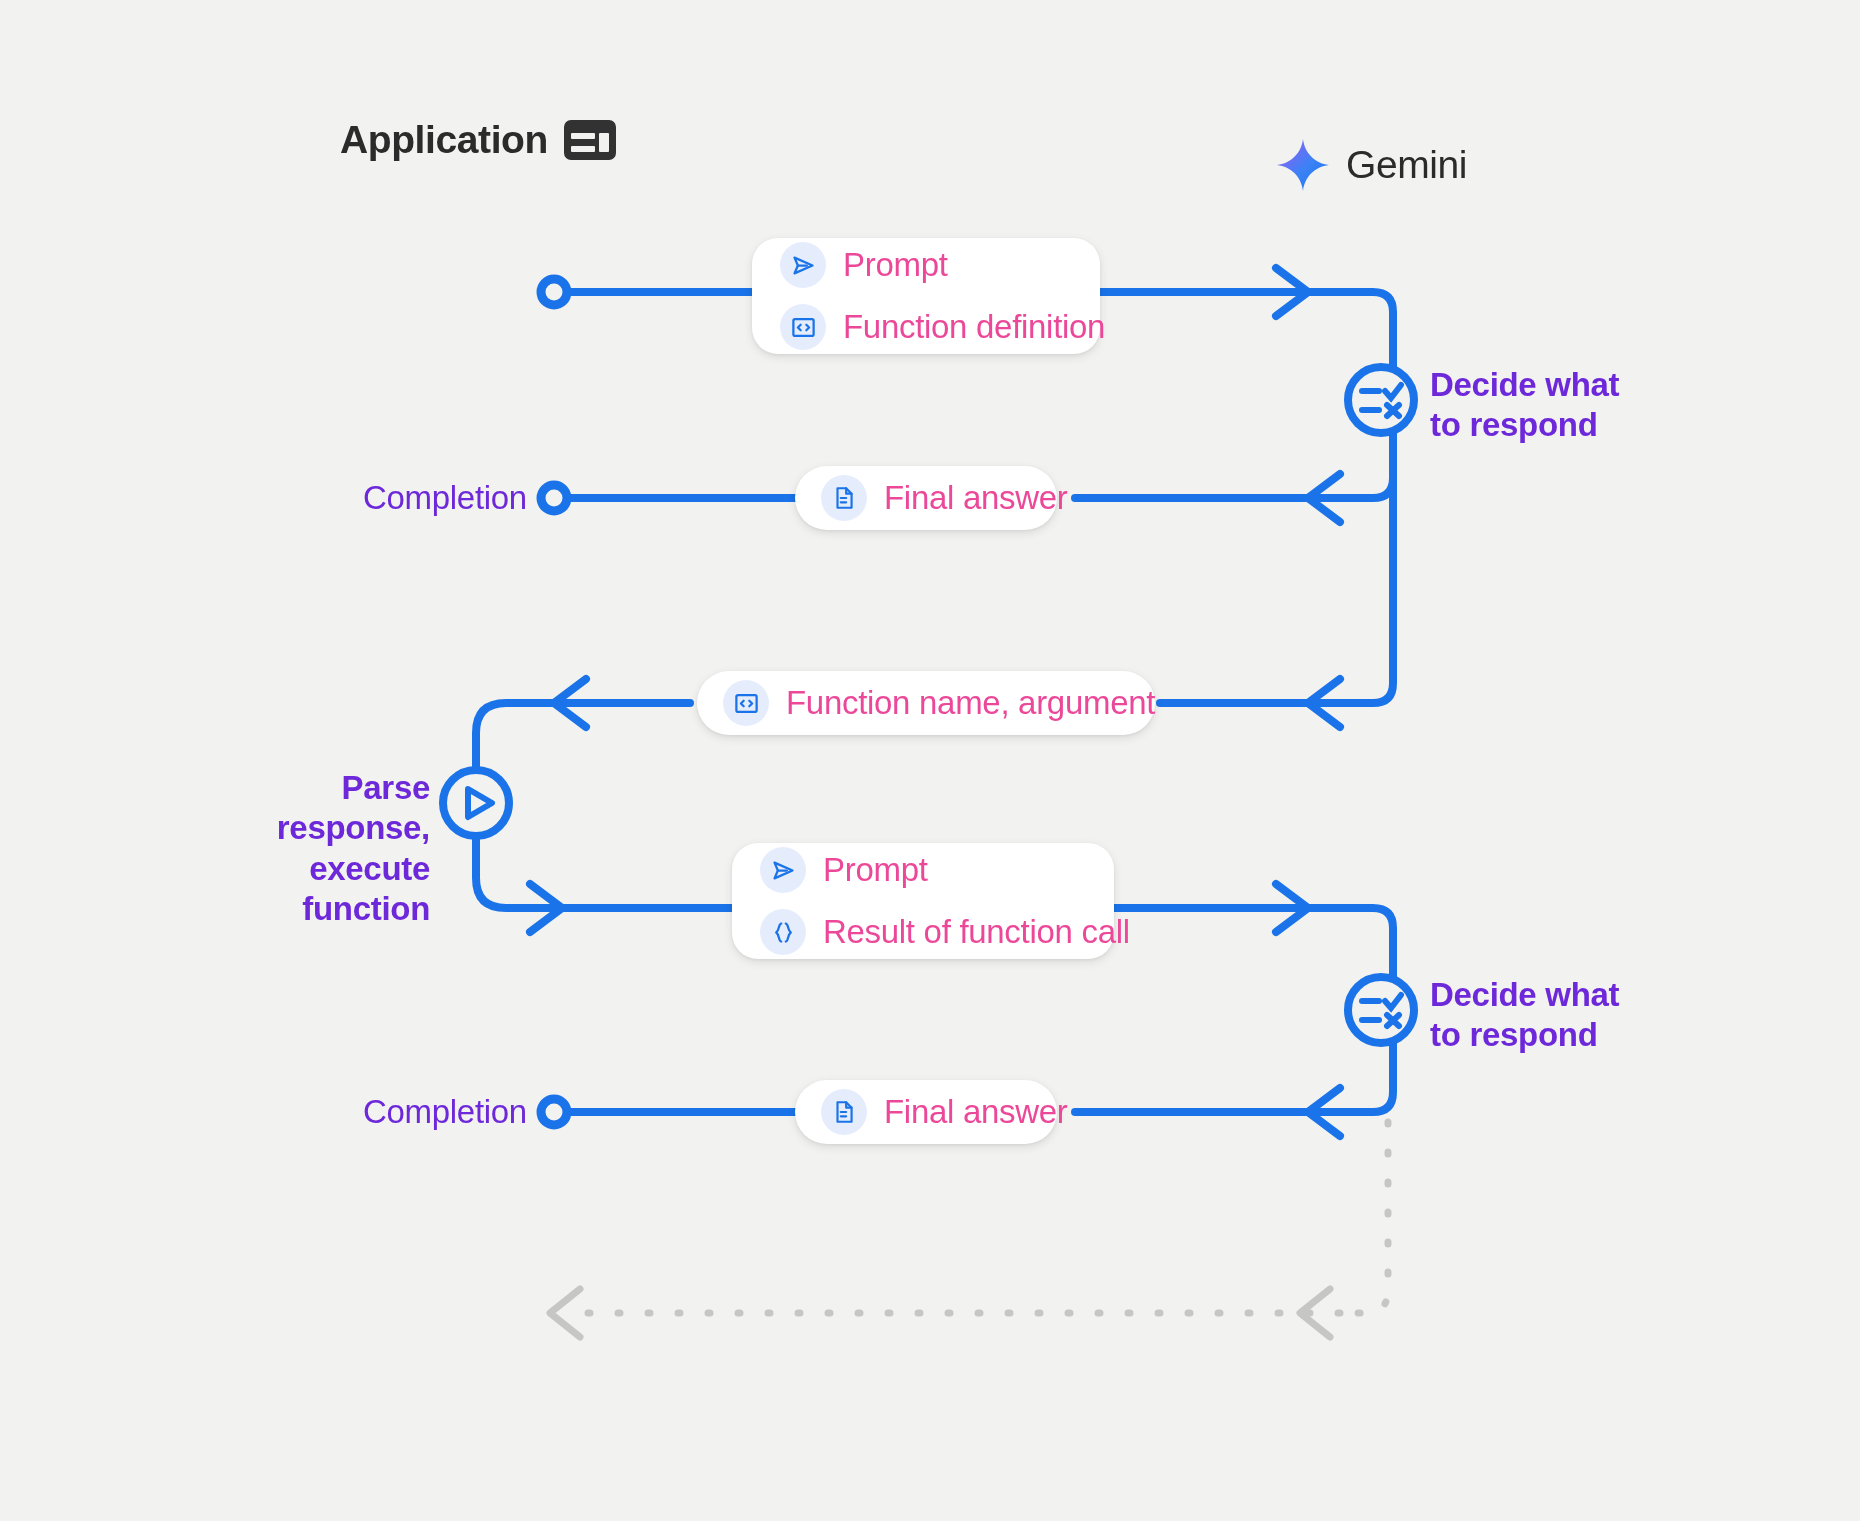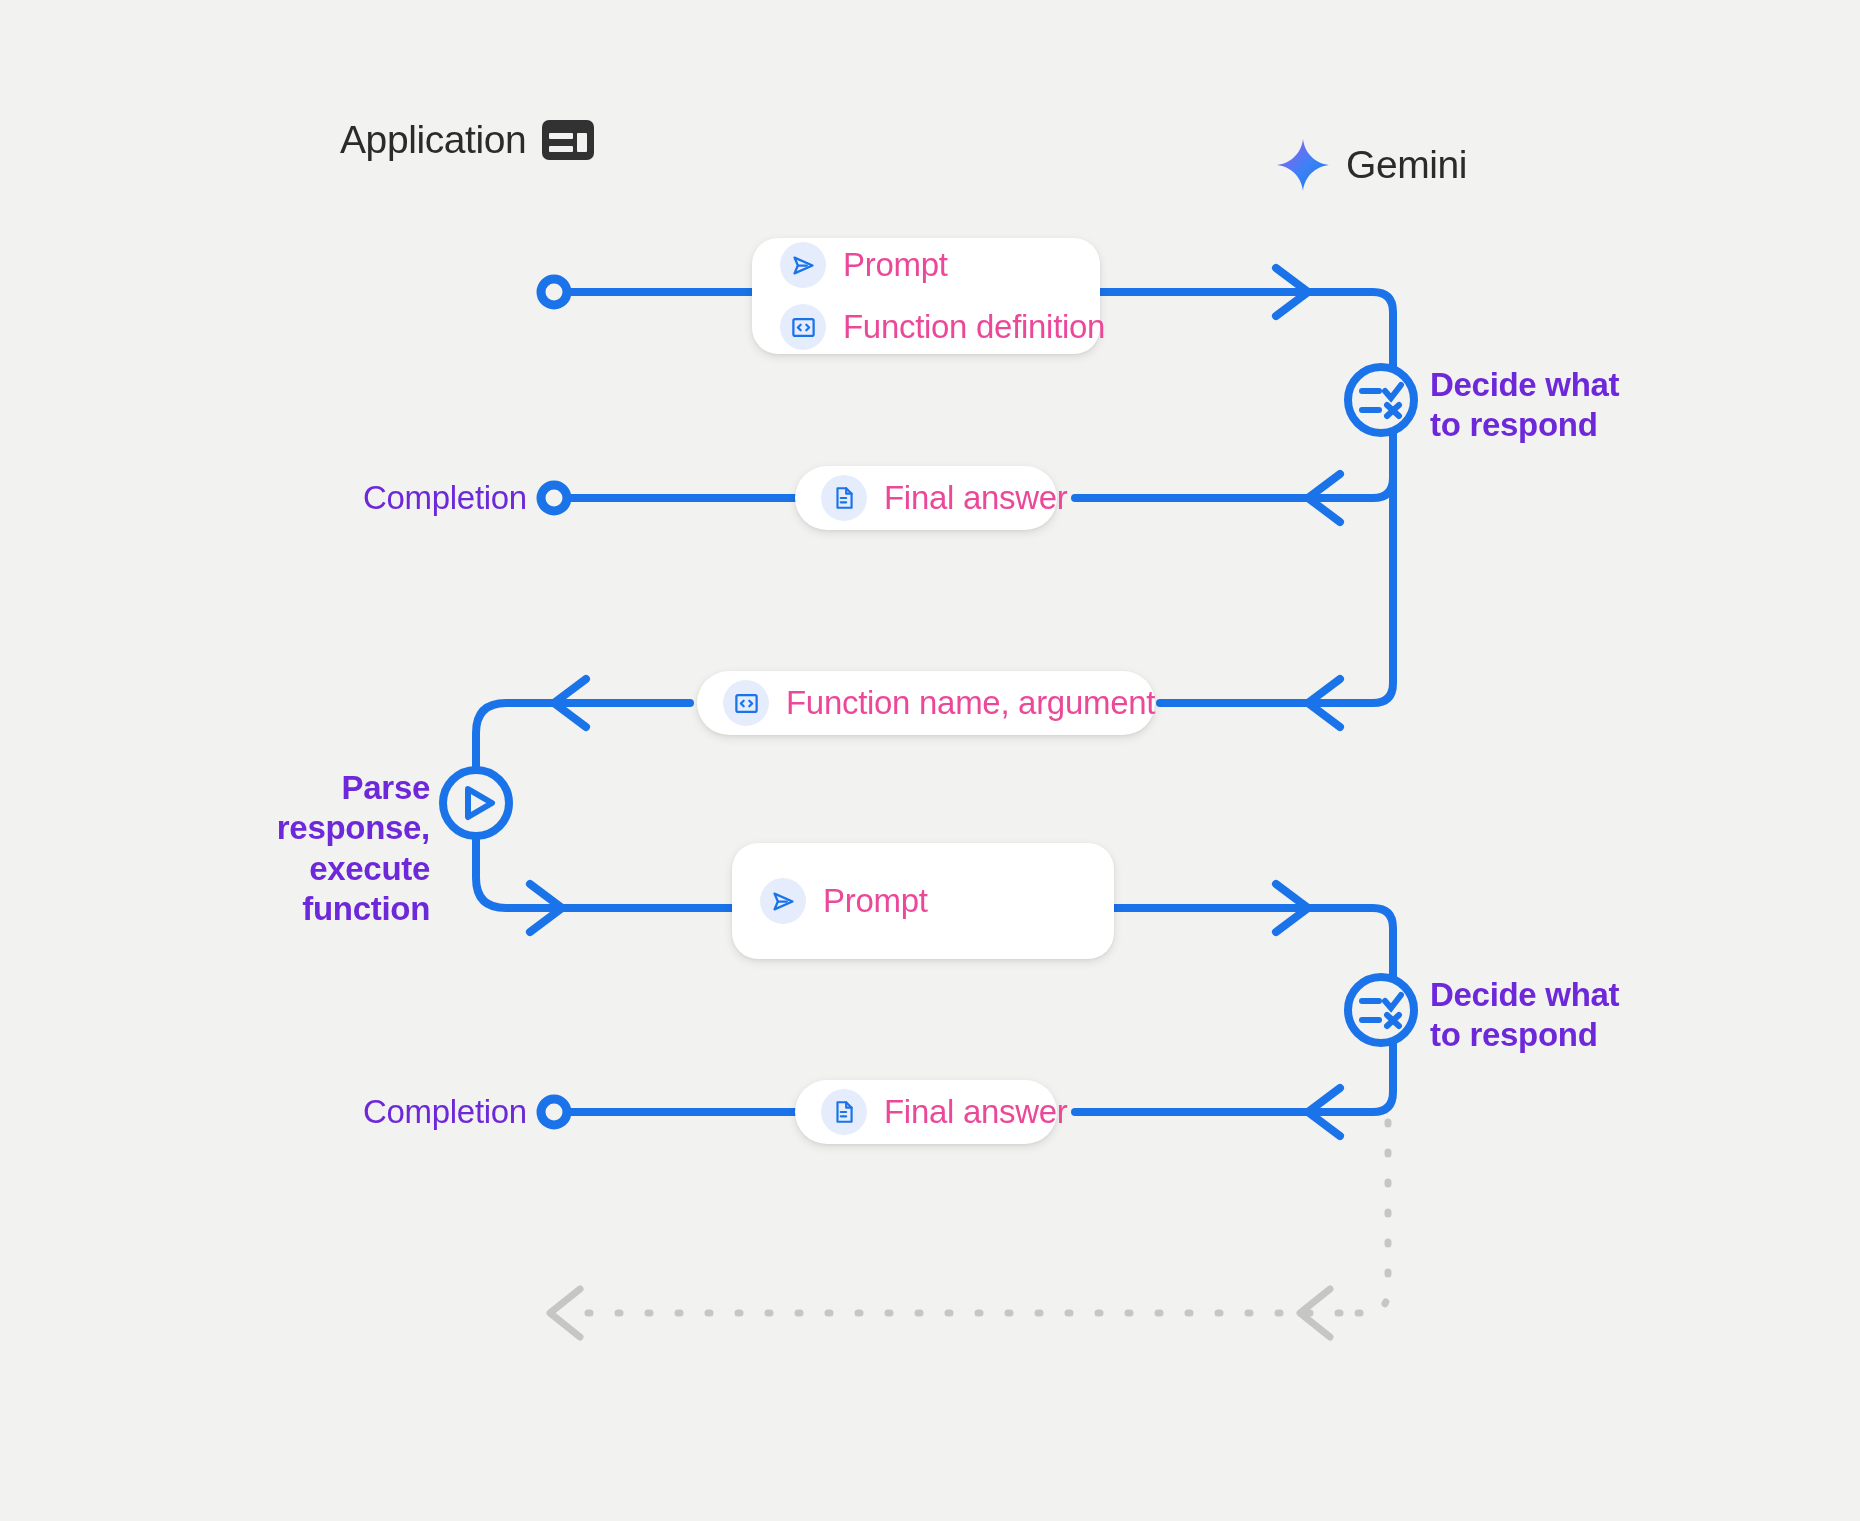--- a/index.html
+++ b/index.html
@@ -203,21 +203,21 @@
     </g>
 
     <g fill="none" stroke="#c6c6c4" stroke-width="7" stroke-linecap="round" stroke-linejoin="round">
       <path d="M 1388 1122 L 1388 1290 Q 1388 1313 1365 1313 L 1340 1313" stroke-dasharray="2 28"></path>
       <path d="M 1340 1313 L 560 1313" stroke-dasharray="2 28"></path>
       <path d="M 1330 1289 L 1300 1313 L 1330 1337"></path>
       <path d="M 580 1289 L 550 1313 L 580 1337"></path>
     </g>
   </svg>
 
-  <div class="col-header" style="left:340px; top:118px;">
+  <div class="col-header" style="left:340px; top:118px;font-weight:bold;">
     <span class="label">Application</span>
     <span class="app-icon"></span>
   </div>
 
   <div class="col-header" style="left:1276px; top:117px;margin-top:21px;">
     <svg class="gem-icon" viewBox="0 0 100 100">
       <path d="M50 2 C53 28 72 47 98 50 C72 53 53 72 50 98 C47 72 28 53 2 50 C28 47 47 28 50 2 Z" fill="url(#gemGrad)"></path>
     </svg>
     <span class="label">Gemini</span>
   </div>
@@ -274,20 +274,29 @@
   <div class="bubble" style="left:732px; top:843px; width:382px; height:116px; padding:0 28px; gap:16px;">
     <div class="brow">
       <span class="chip">
         <svg viewBox="0 0 24 24" width="27" height="27" fill="none" stroke="#1a73e8" stroke-width="2" stroke-linejoin="round">
           <path d="M4 5 L20 12 L4 19 L7 12 Z"></path>
           <line x1="7" y1="12" x2="15" y2="12" stroke-linecap="round"></line>
         </svg>
       </span>
       <span class="btext">Prompt</span>
     </div>
+    <div class="brow">
+      <span class="chip">
+        <svg viewBox="0 0 24 24" width="27" height="27" fill="none" stroke="#1a73e8" stroke-width="2" stroke-linejoin="round" stroke-linecap="round">
+          <path d="M10 4 C7.5 4 8.5 10 5.5 12 C8.5 14 7.5 20 10 20"></path>
+          <path d="M14 4 C16.5 4 15.5 10 18.5 12 C15.5 14 16.5 20 14 20"></path>
+        </svg>
+      </span>
+      <span class="btext">Result of function call</span>
+    </div>
   </div>
 
   <div class="bubble single" style="left:795px; top:1080px; width:262px; height:64px; padding:0 26px;">
     <div class="brow">
       <span class="chip">
         <svg viewBox="0 0 24 24" width="26" height="26" fill="none" stroke="#1a73e8" stroke-width="2" stroke-linejoin="round" stroke-linecap="round">
           <path d="M6 3 H14 L19 8 V21 H6 Z"></path>
           <polyline points="14,3 14,8 19,8"></polyline>
           <line x1="9" y1="12" x2="14" y2="12"></line>
           <line x1="9" y1="16" x2="14" y2="16"></line>

